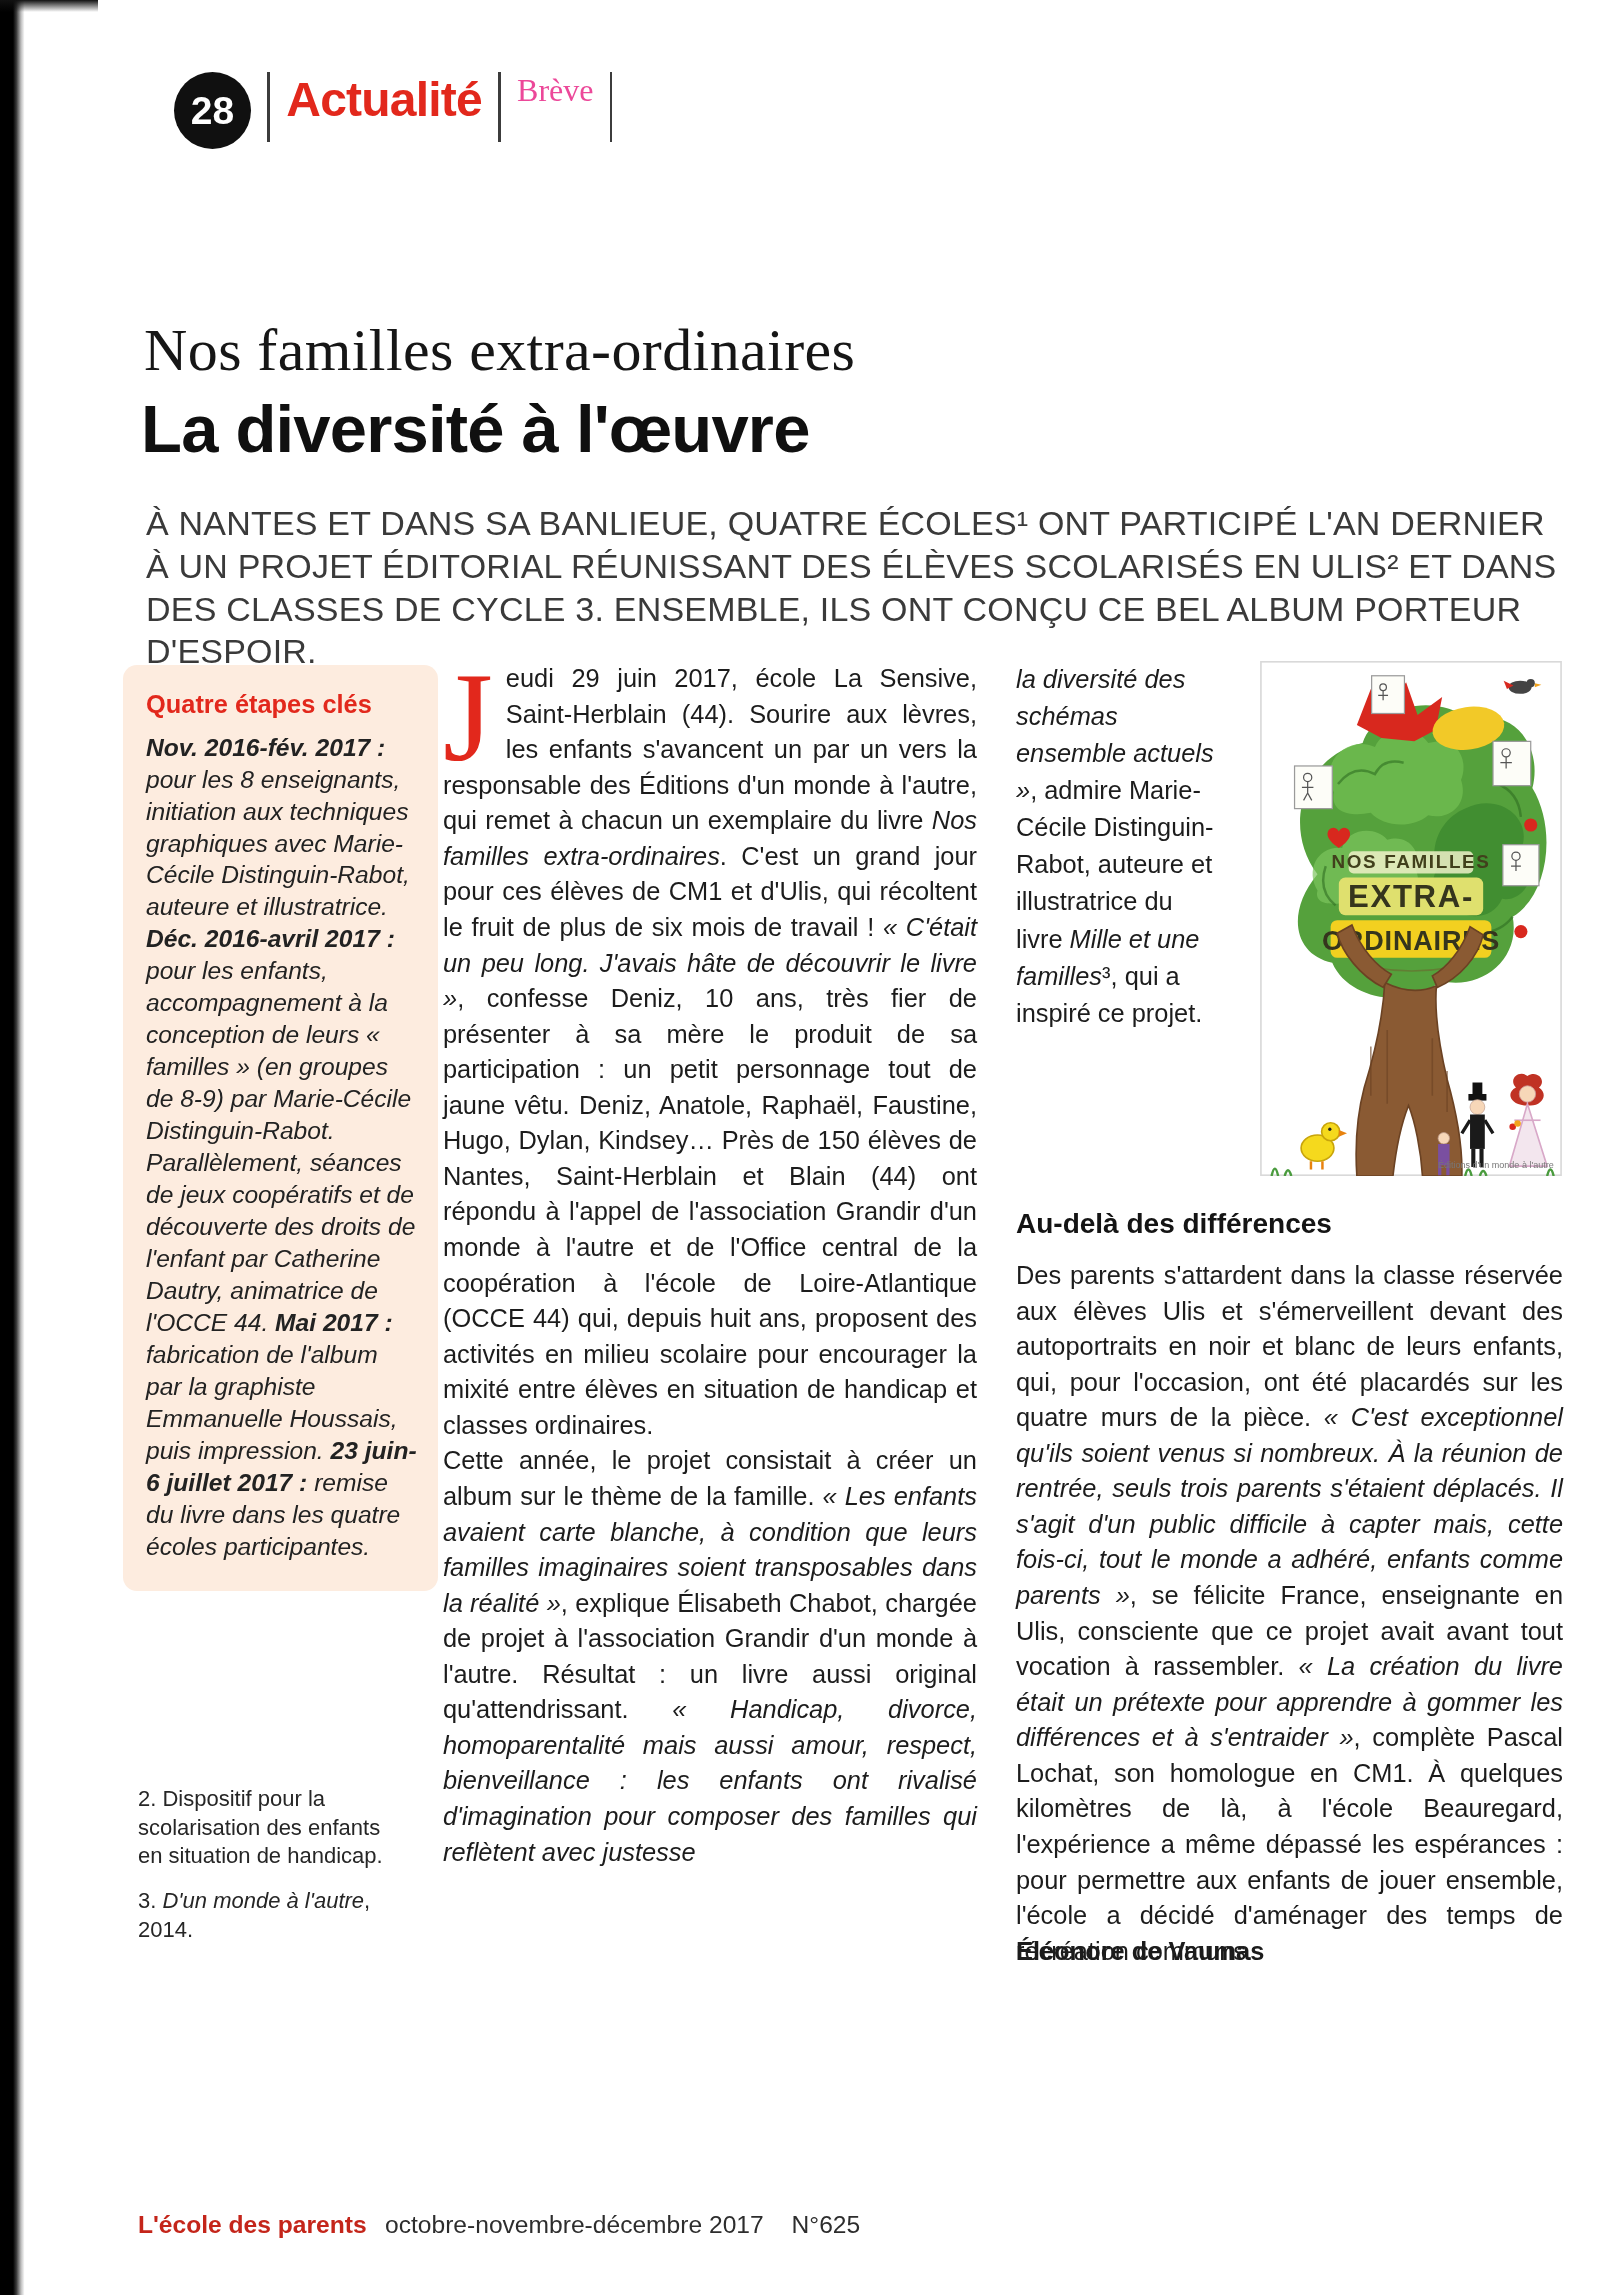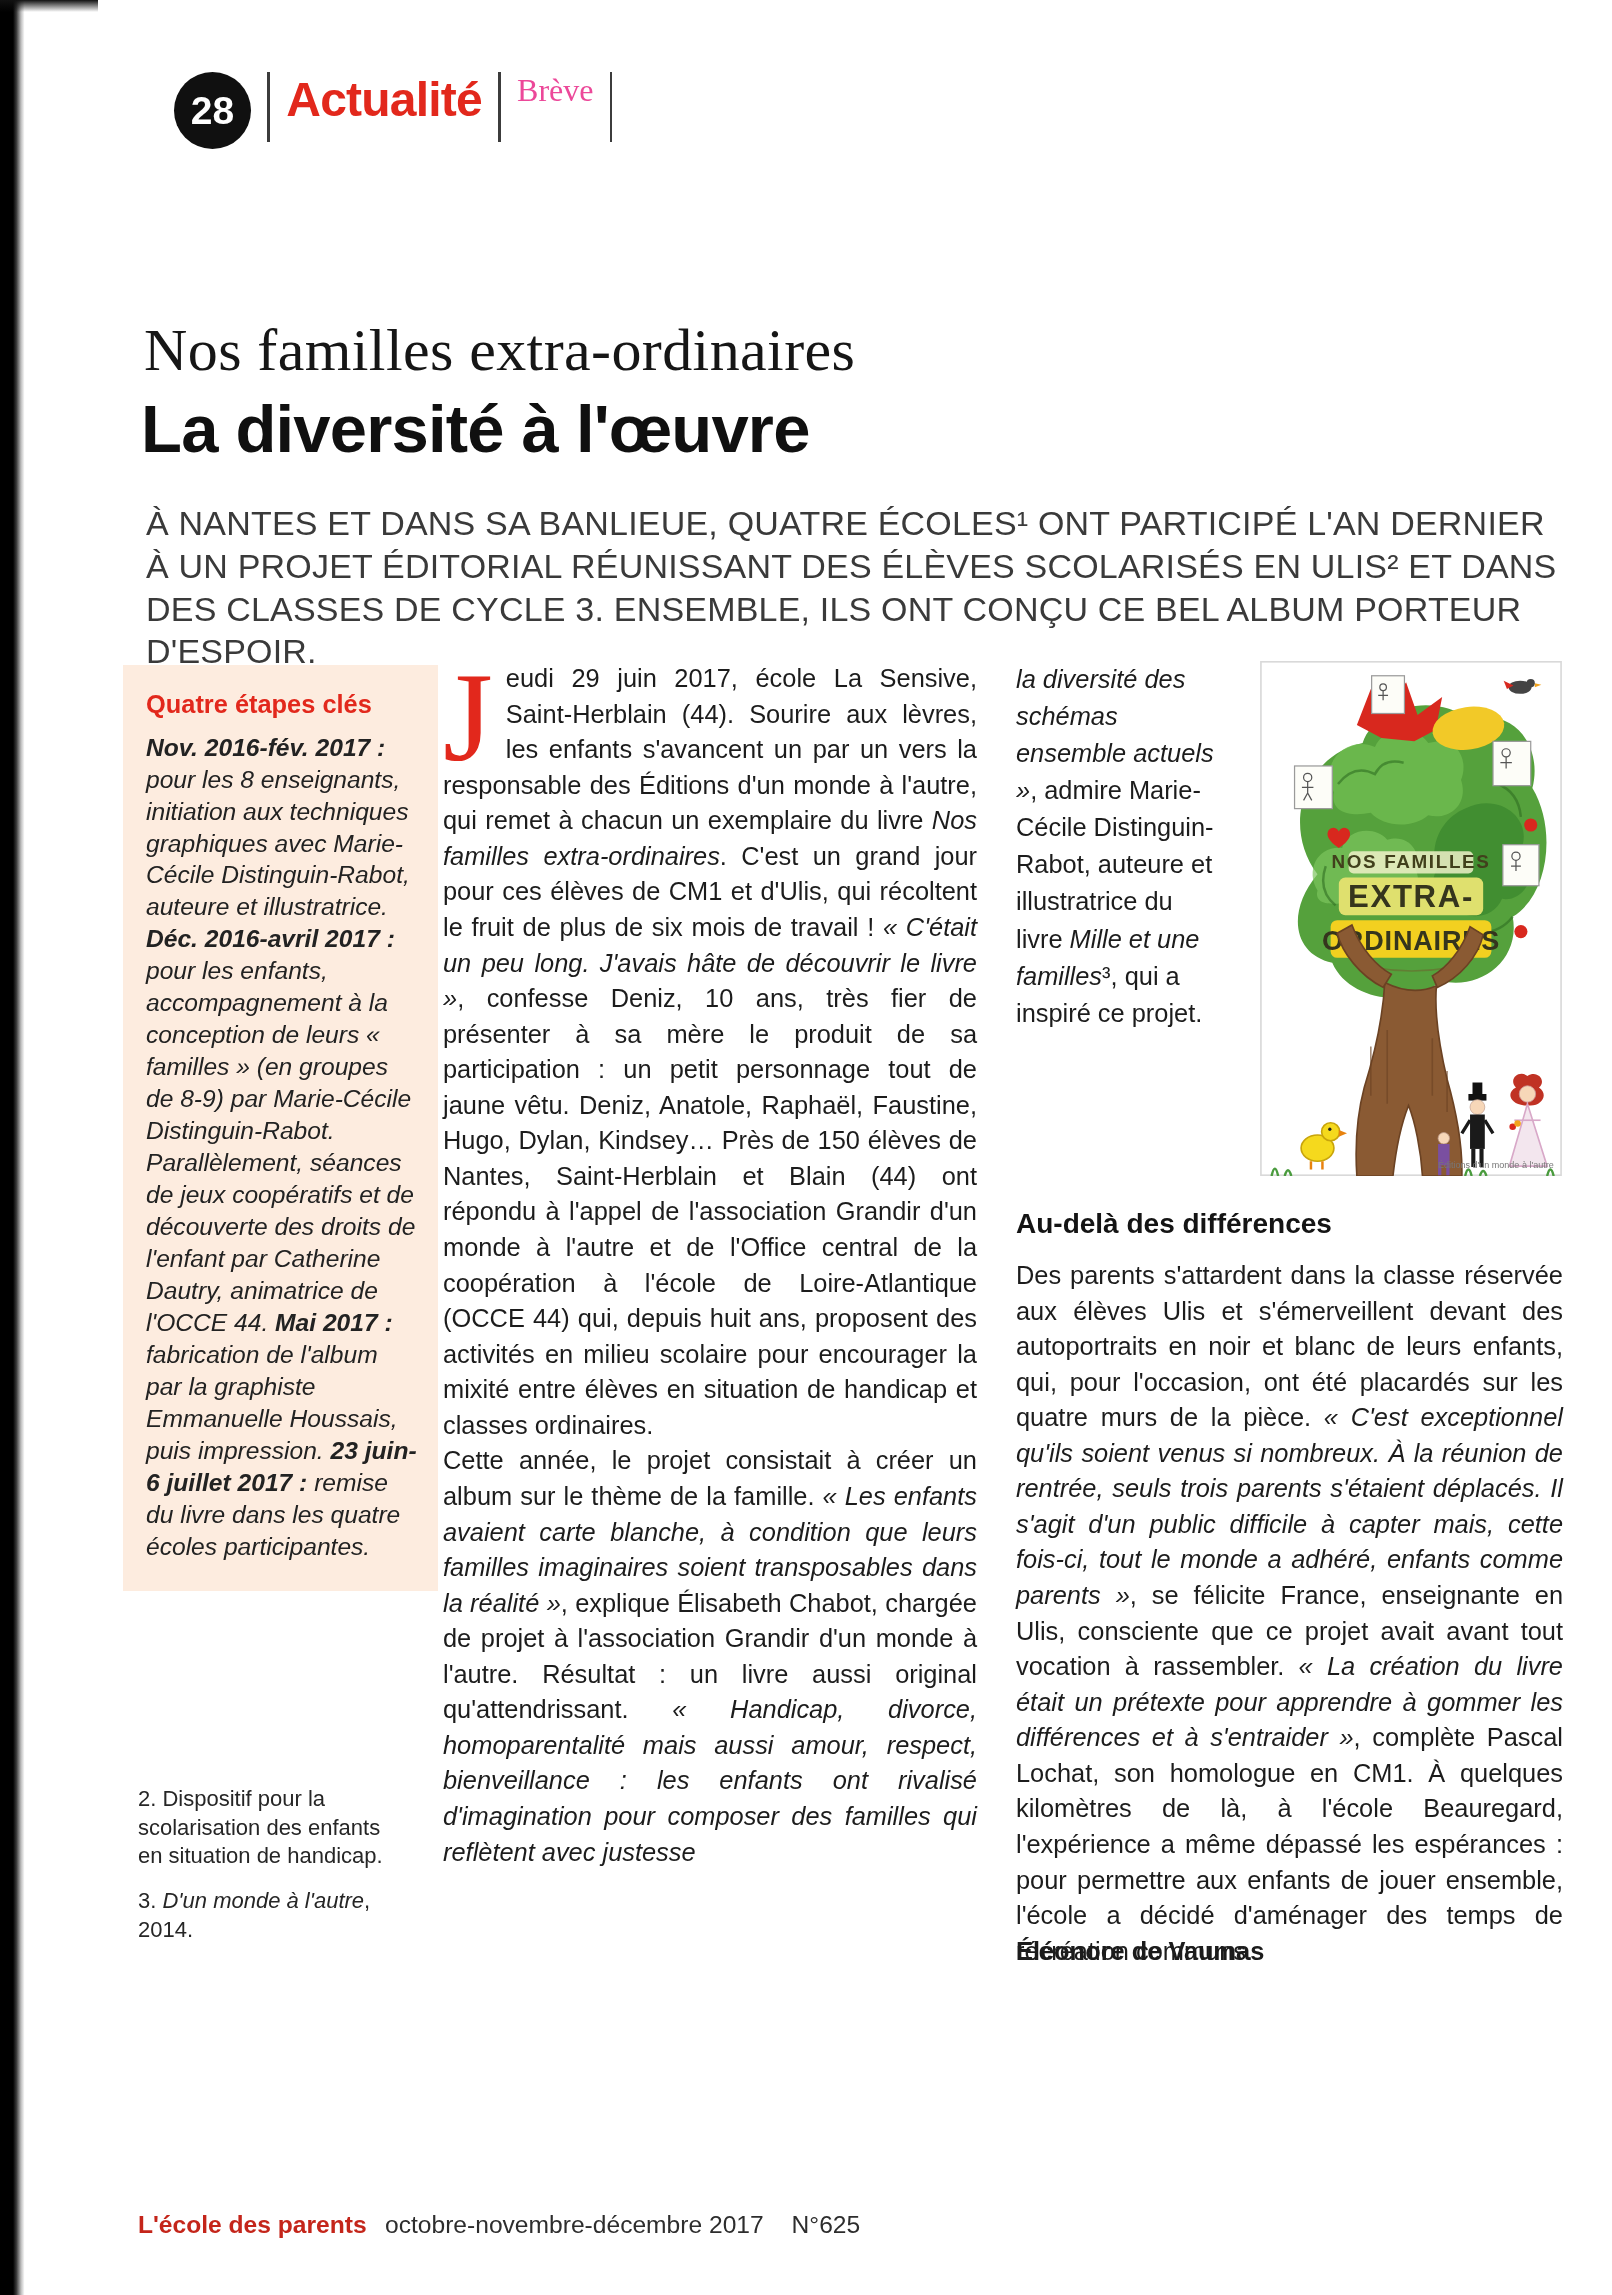--- a/index.html
+++ b/index.html
@@ -23,21 +23,21 @@
   
   .kicker{position:absolute;left:144px;top:316px;margin:0;font-family:"Liberation Serif", serif;
     font-weight:400;font-size:60px;color:#161616;letter-spacing:0.4px;}
   .main-title{position:absolute;left:141px;top:390px;margin:0;font-size:67px;font-weight:800;
     color:#101010;letter-spacing:-0.8px;}
   .standfirst{position:absolute;left:146px;top:502px;width:1423px;margin:0;font-size:34px;
     line-height:1.26;color:#3a3a3a;letter-spacing:0.2px;}
 
   
   .sidebar-box{position:absolute;left:123px;top:665px;width:315px;background:#fdecdf;
-    padding:24.6px 21px 28px 23px;box-sizing:border-box;}
+    padding:24.6px 21px 28px 23px;box-sizing:border-box;border-radius:14px;}
   .sidebar-title{margin:0 0 13px 0;color:#e2281c;font-size:25.4px;font-weight:bold;}
   .sidebar-body{font-style:italic;font-size:24.6px;line-height:1.3;color:#222;}
   .footnotes{position:absolute;left:138px;top:1785px;width:259px;font-size:22px;line-height:1.3;color:#262626;}
   .footnotes p{margin:0 0 16.4px 0;}
   .footnotes i{font-style:italic;}
 
   
   .col{font-size:25.4px;line-height:1.4;color:#1c1c1c;}
   .col-mid{position:absolute;left:443px;top:661px;width:534px;text-align:justify;}
   .body-p{margin:0;}

